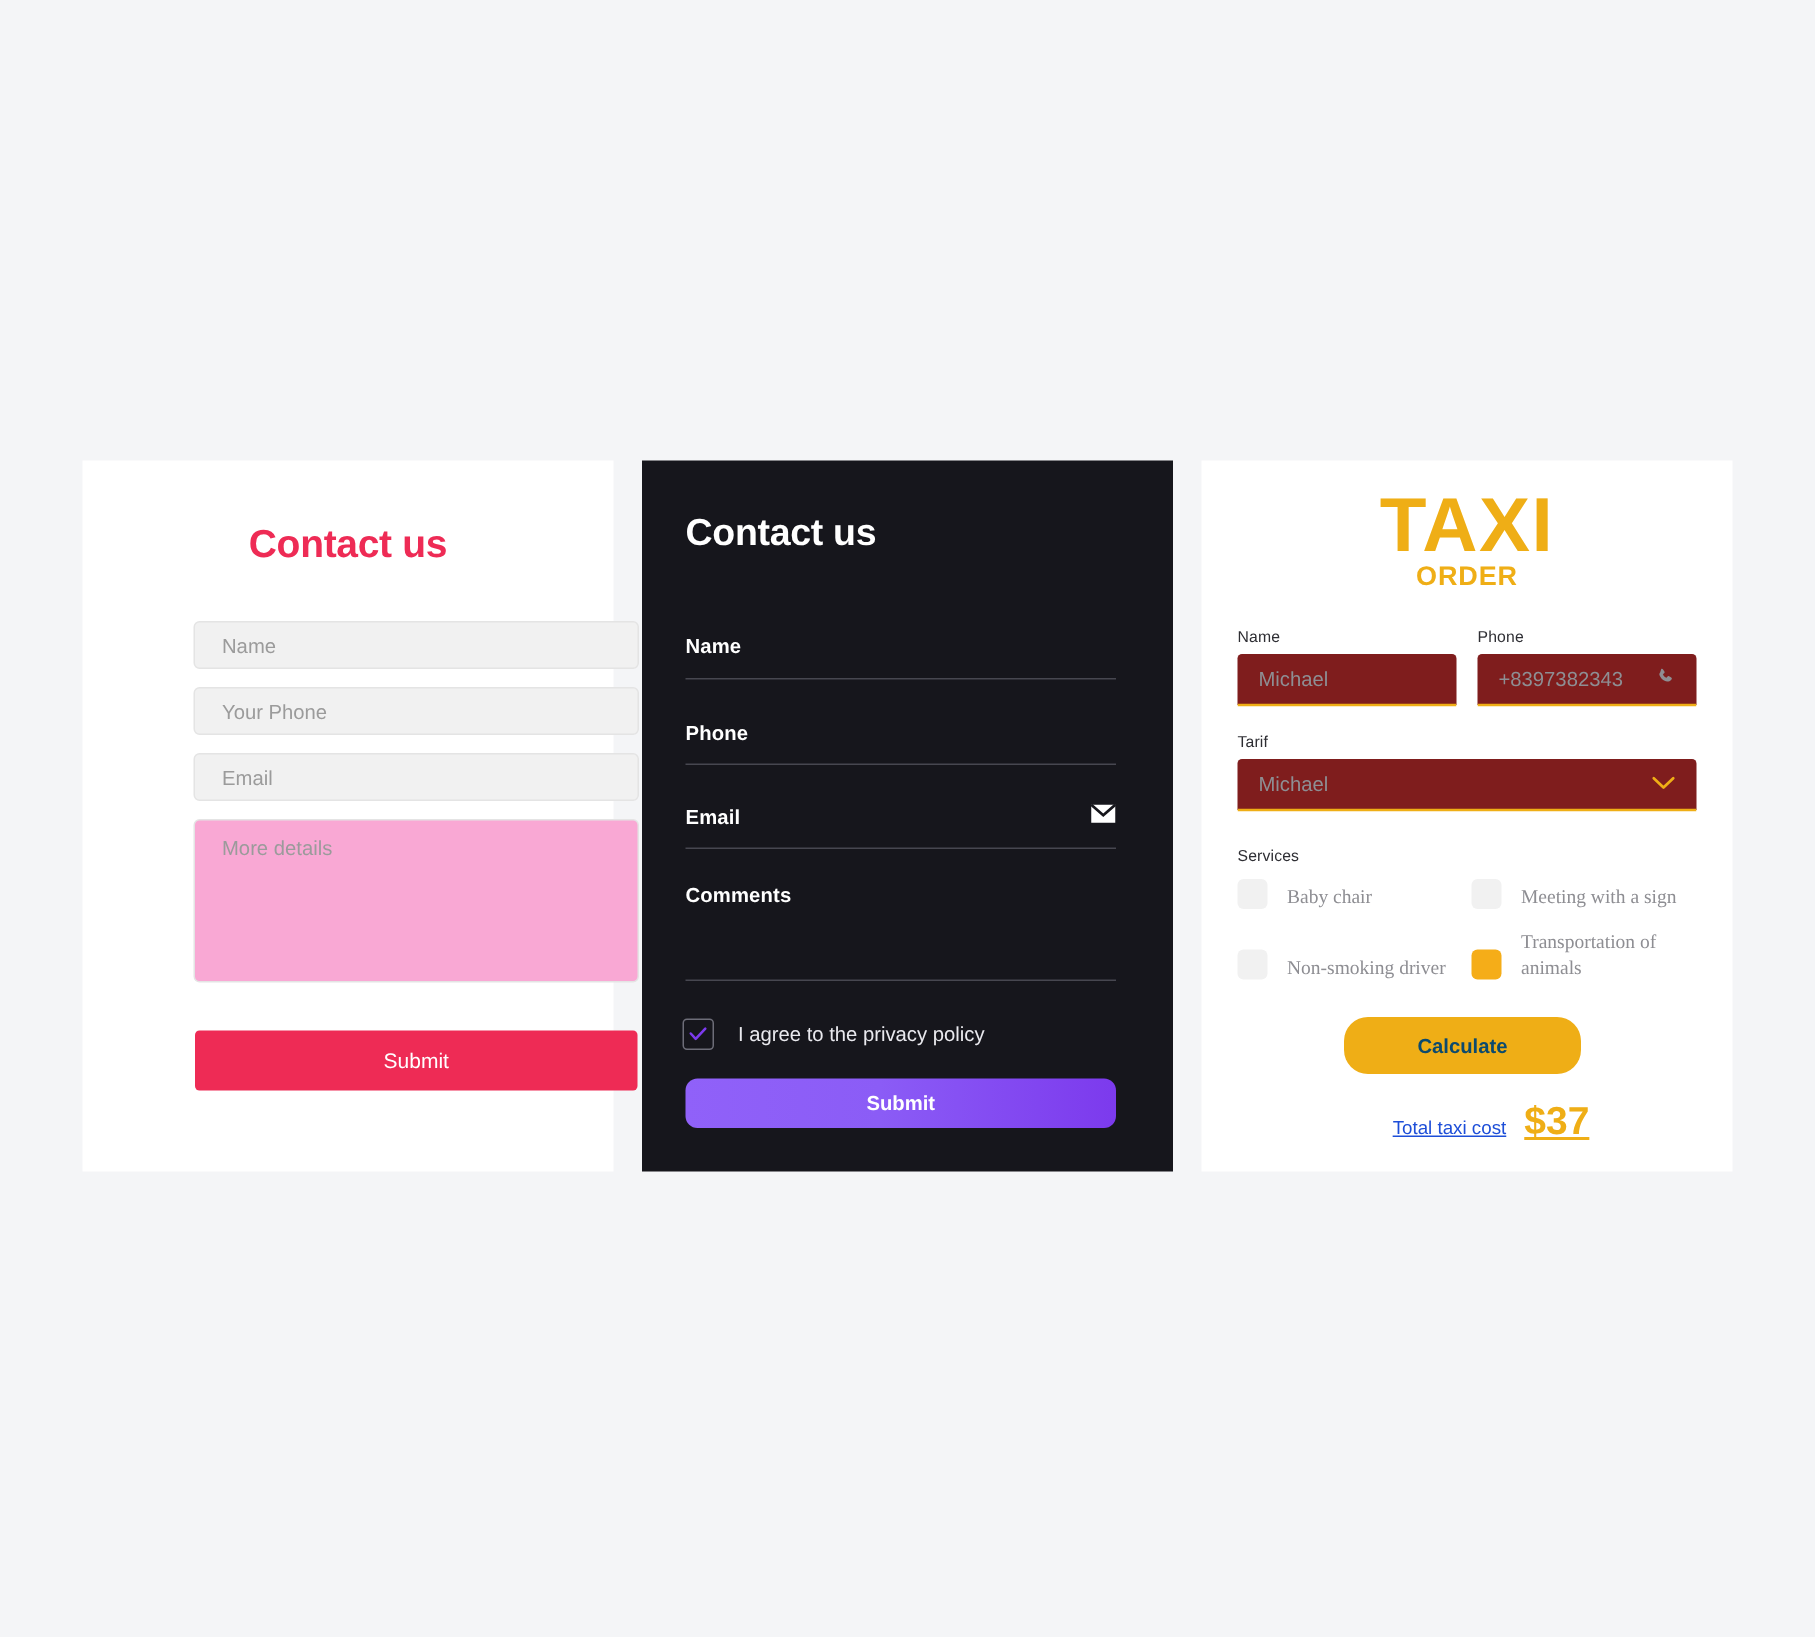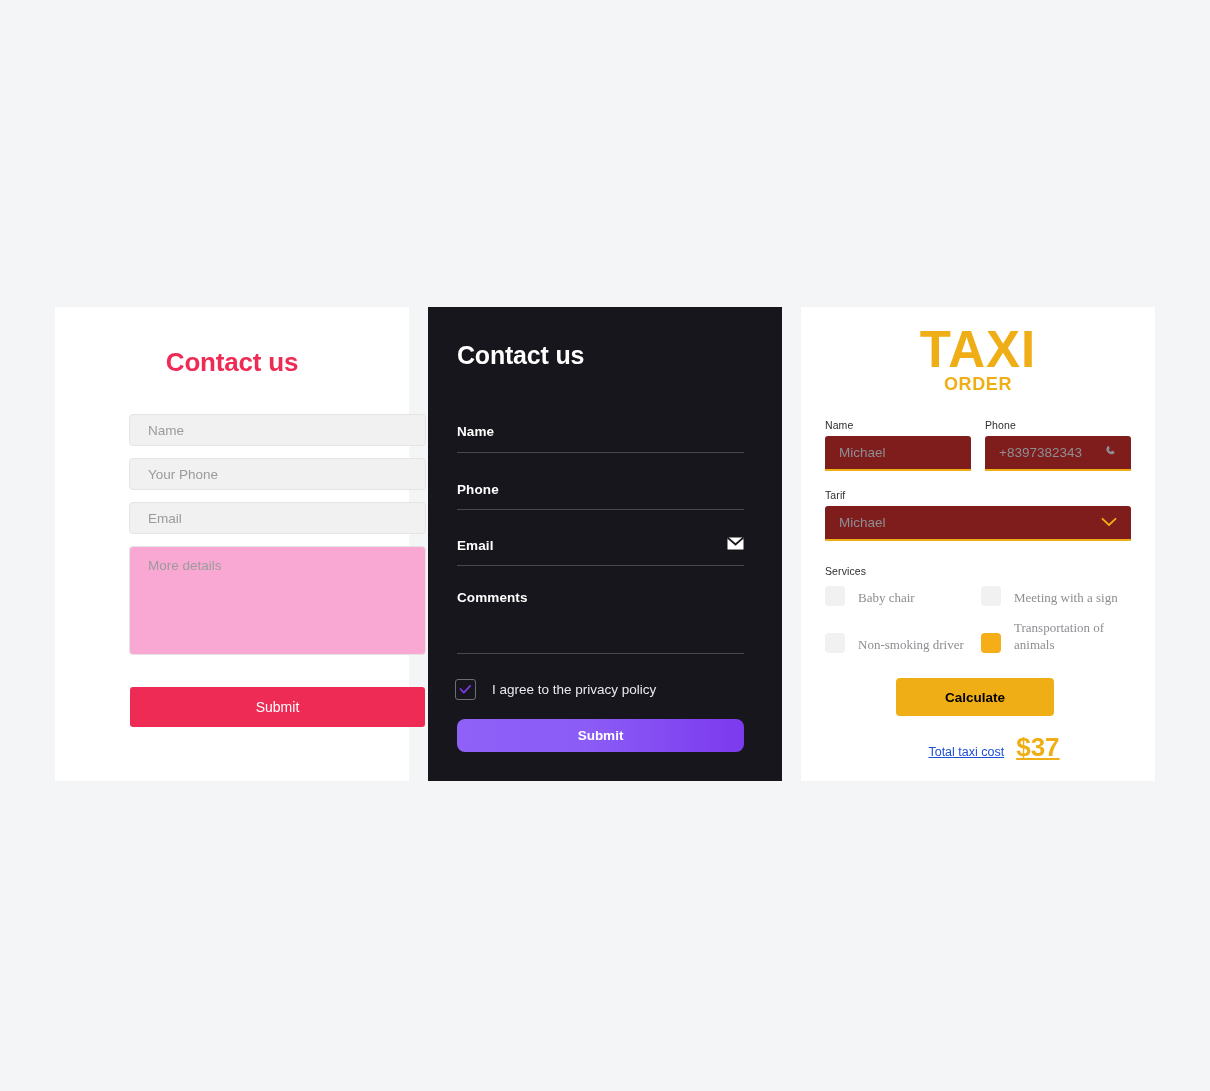--- a/index.html
+++ b/index.html
@@ -282,22 +282,22 @@
     line-height: 17px;
   }
   .t-calc {
     position: absolute;
     left: 95px;
     top: 371px;
     width: 158px;
     height: 38px;
     background: #efae16;
     border: none;
-    border-radius: 4px;
-    color: #000000;
+    border-radius: 16px;
+    color: #0c4a6e;
     font-family: "Liberation Sans", sans-serif;
     font-size: 13.5px;
     font-weight: bold;
     cursor: pointer;
   }
   .t-total {
     position: absolute;
     left: 0;
     top: 425px;
     width: 354px;

